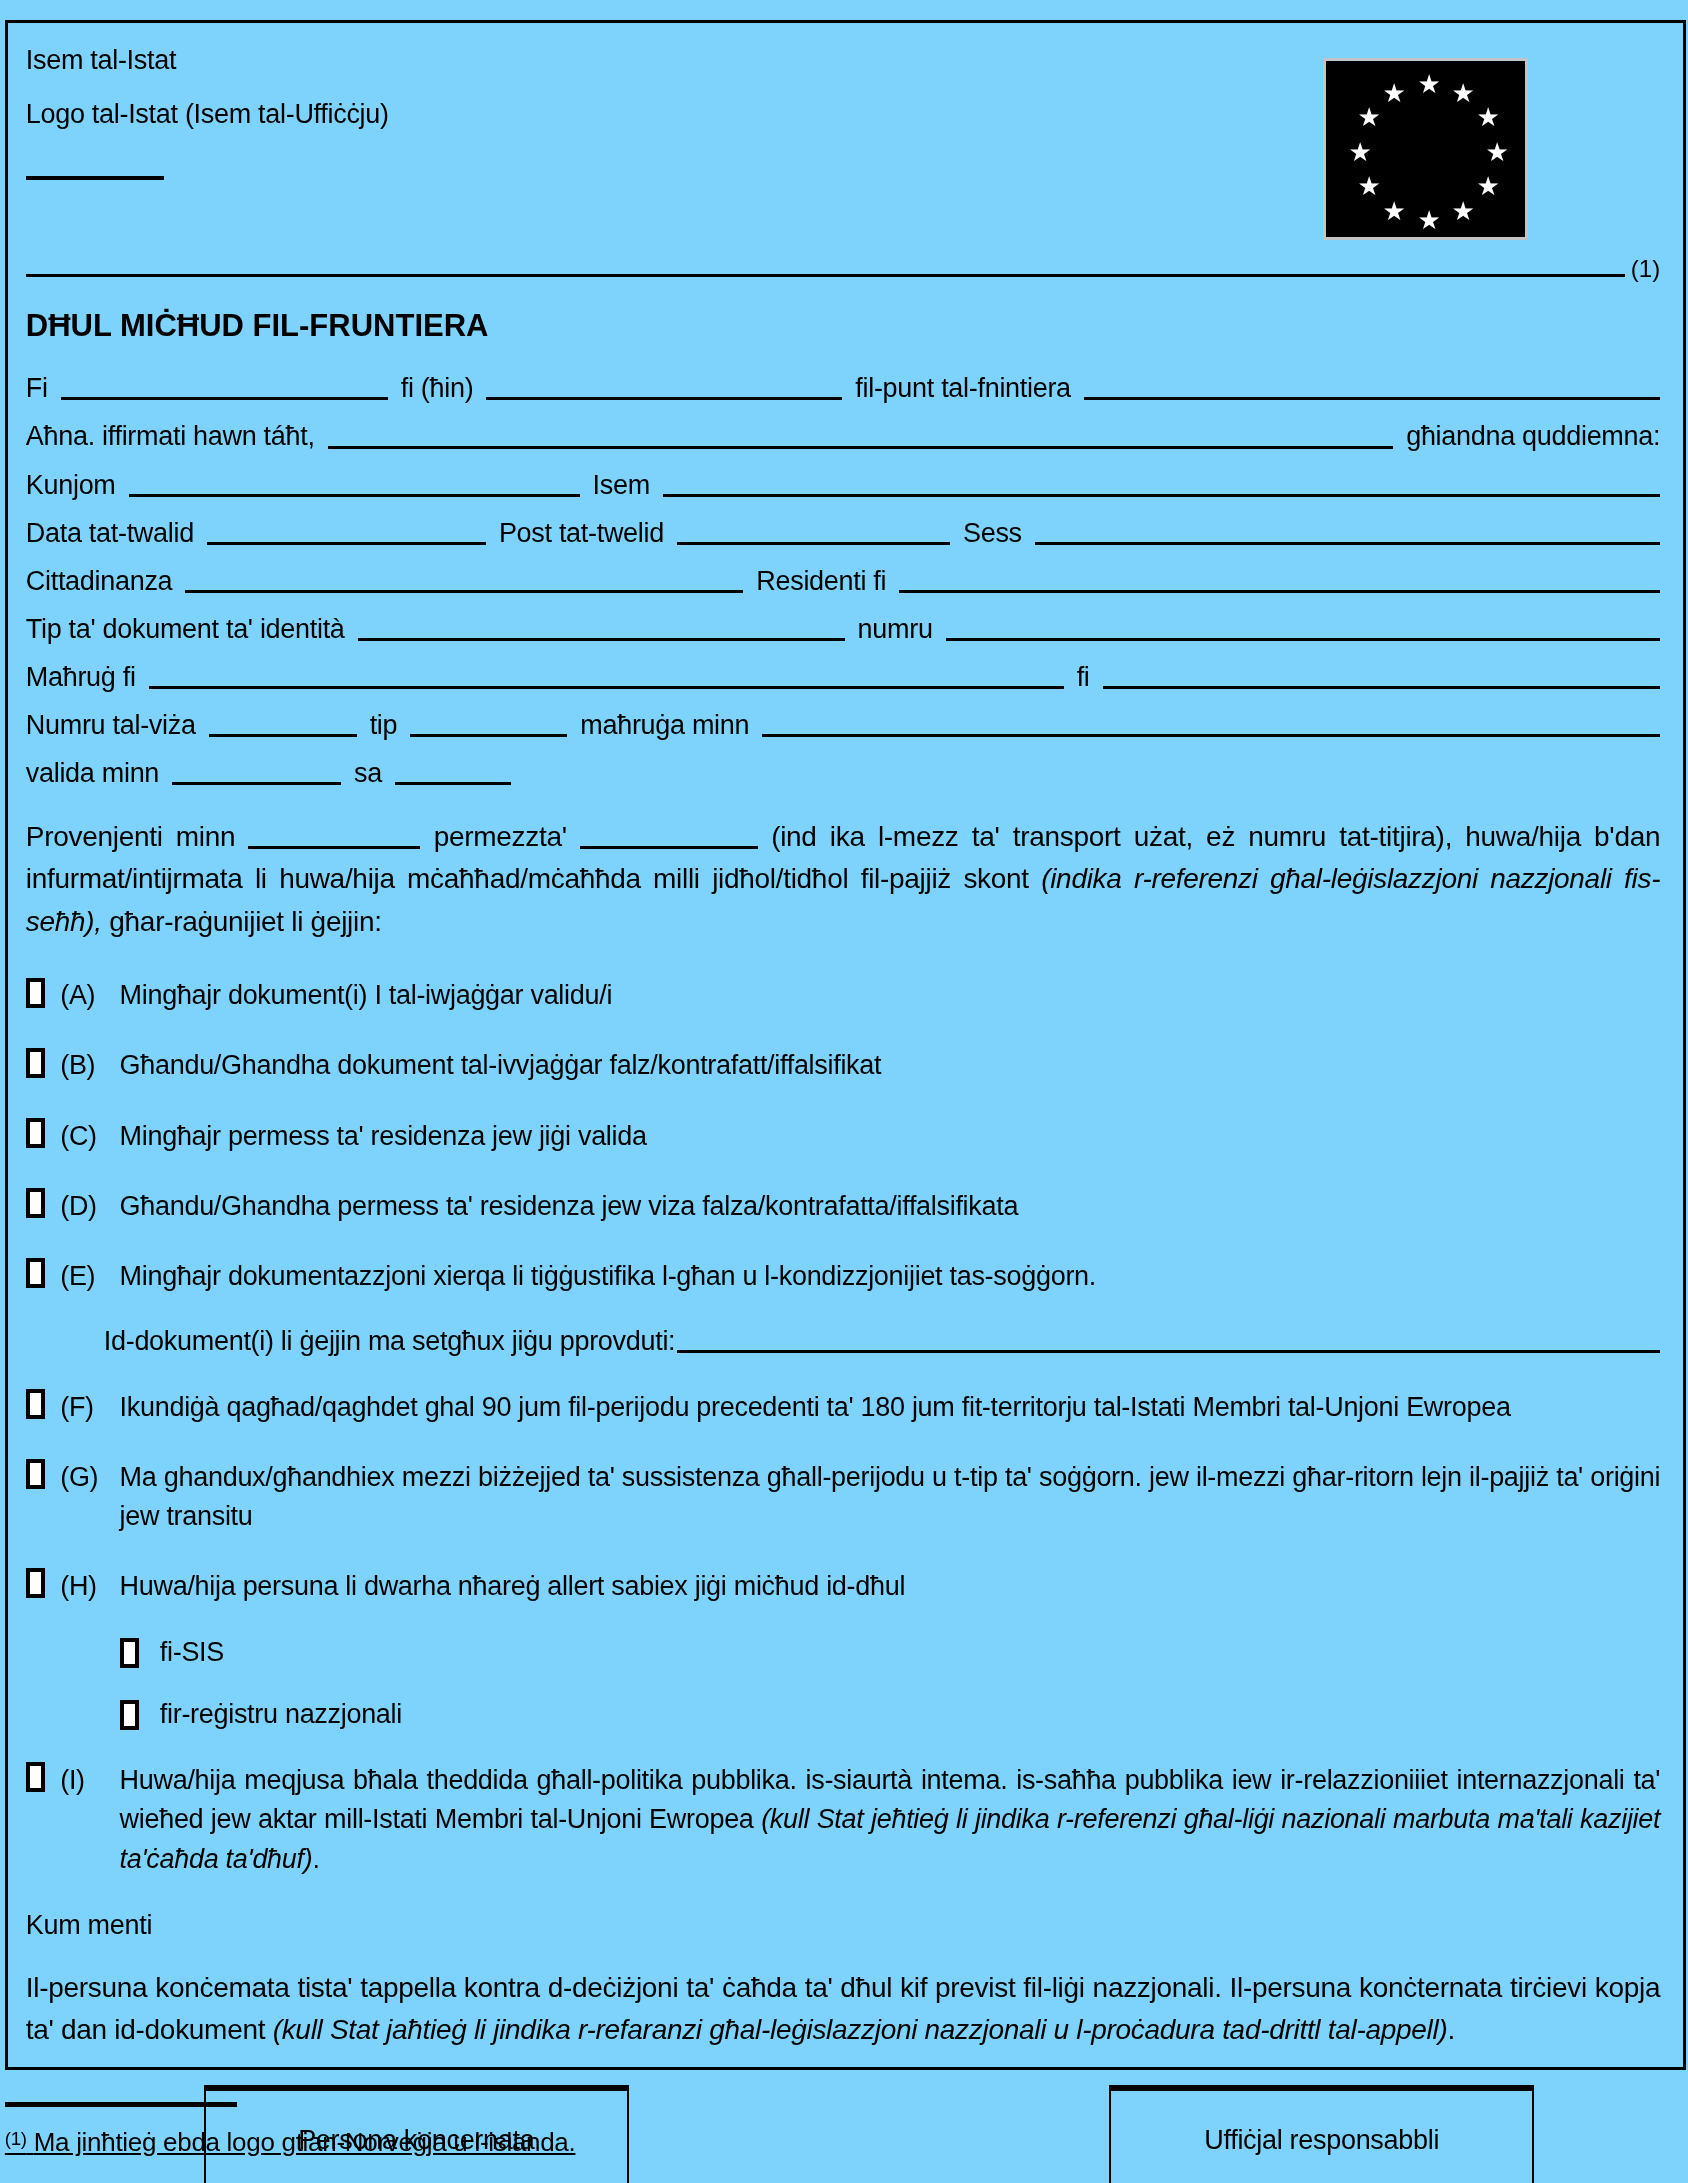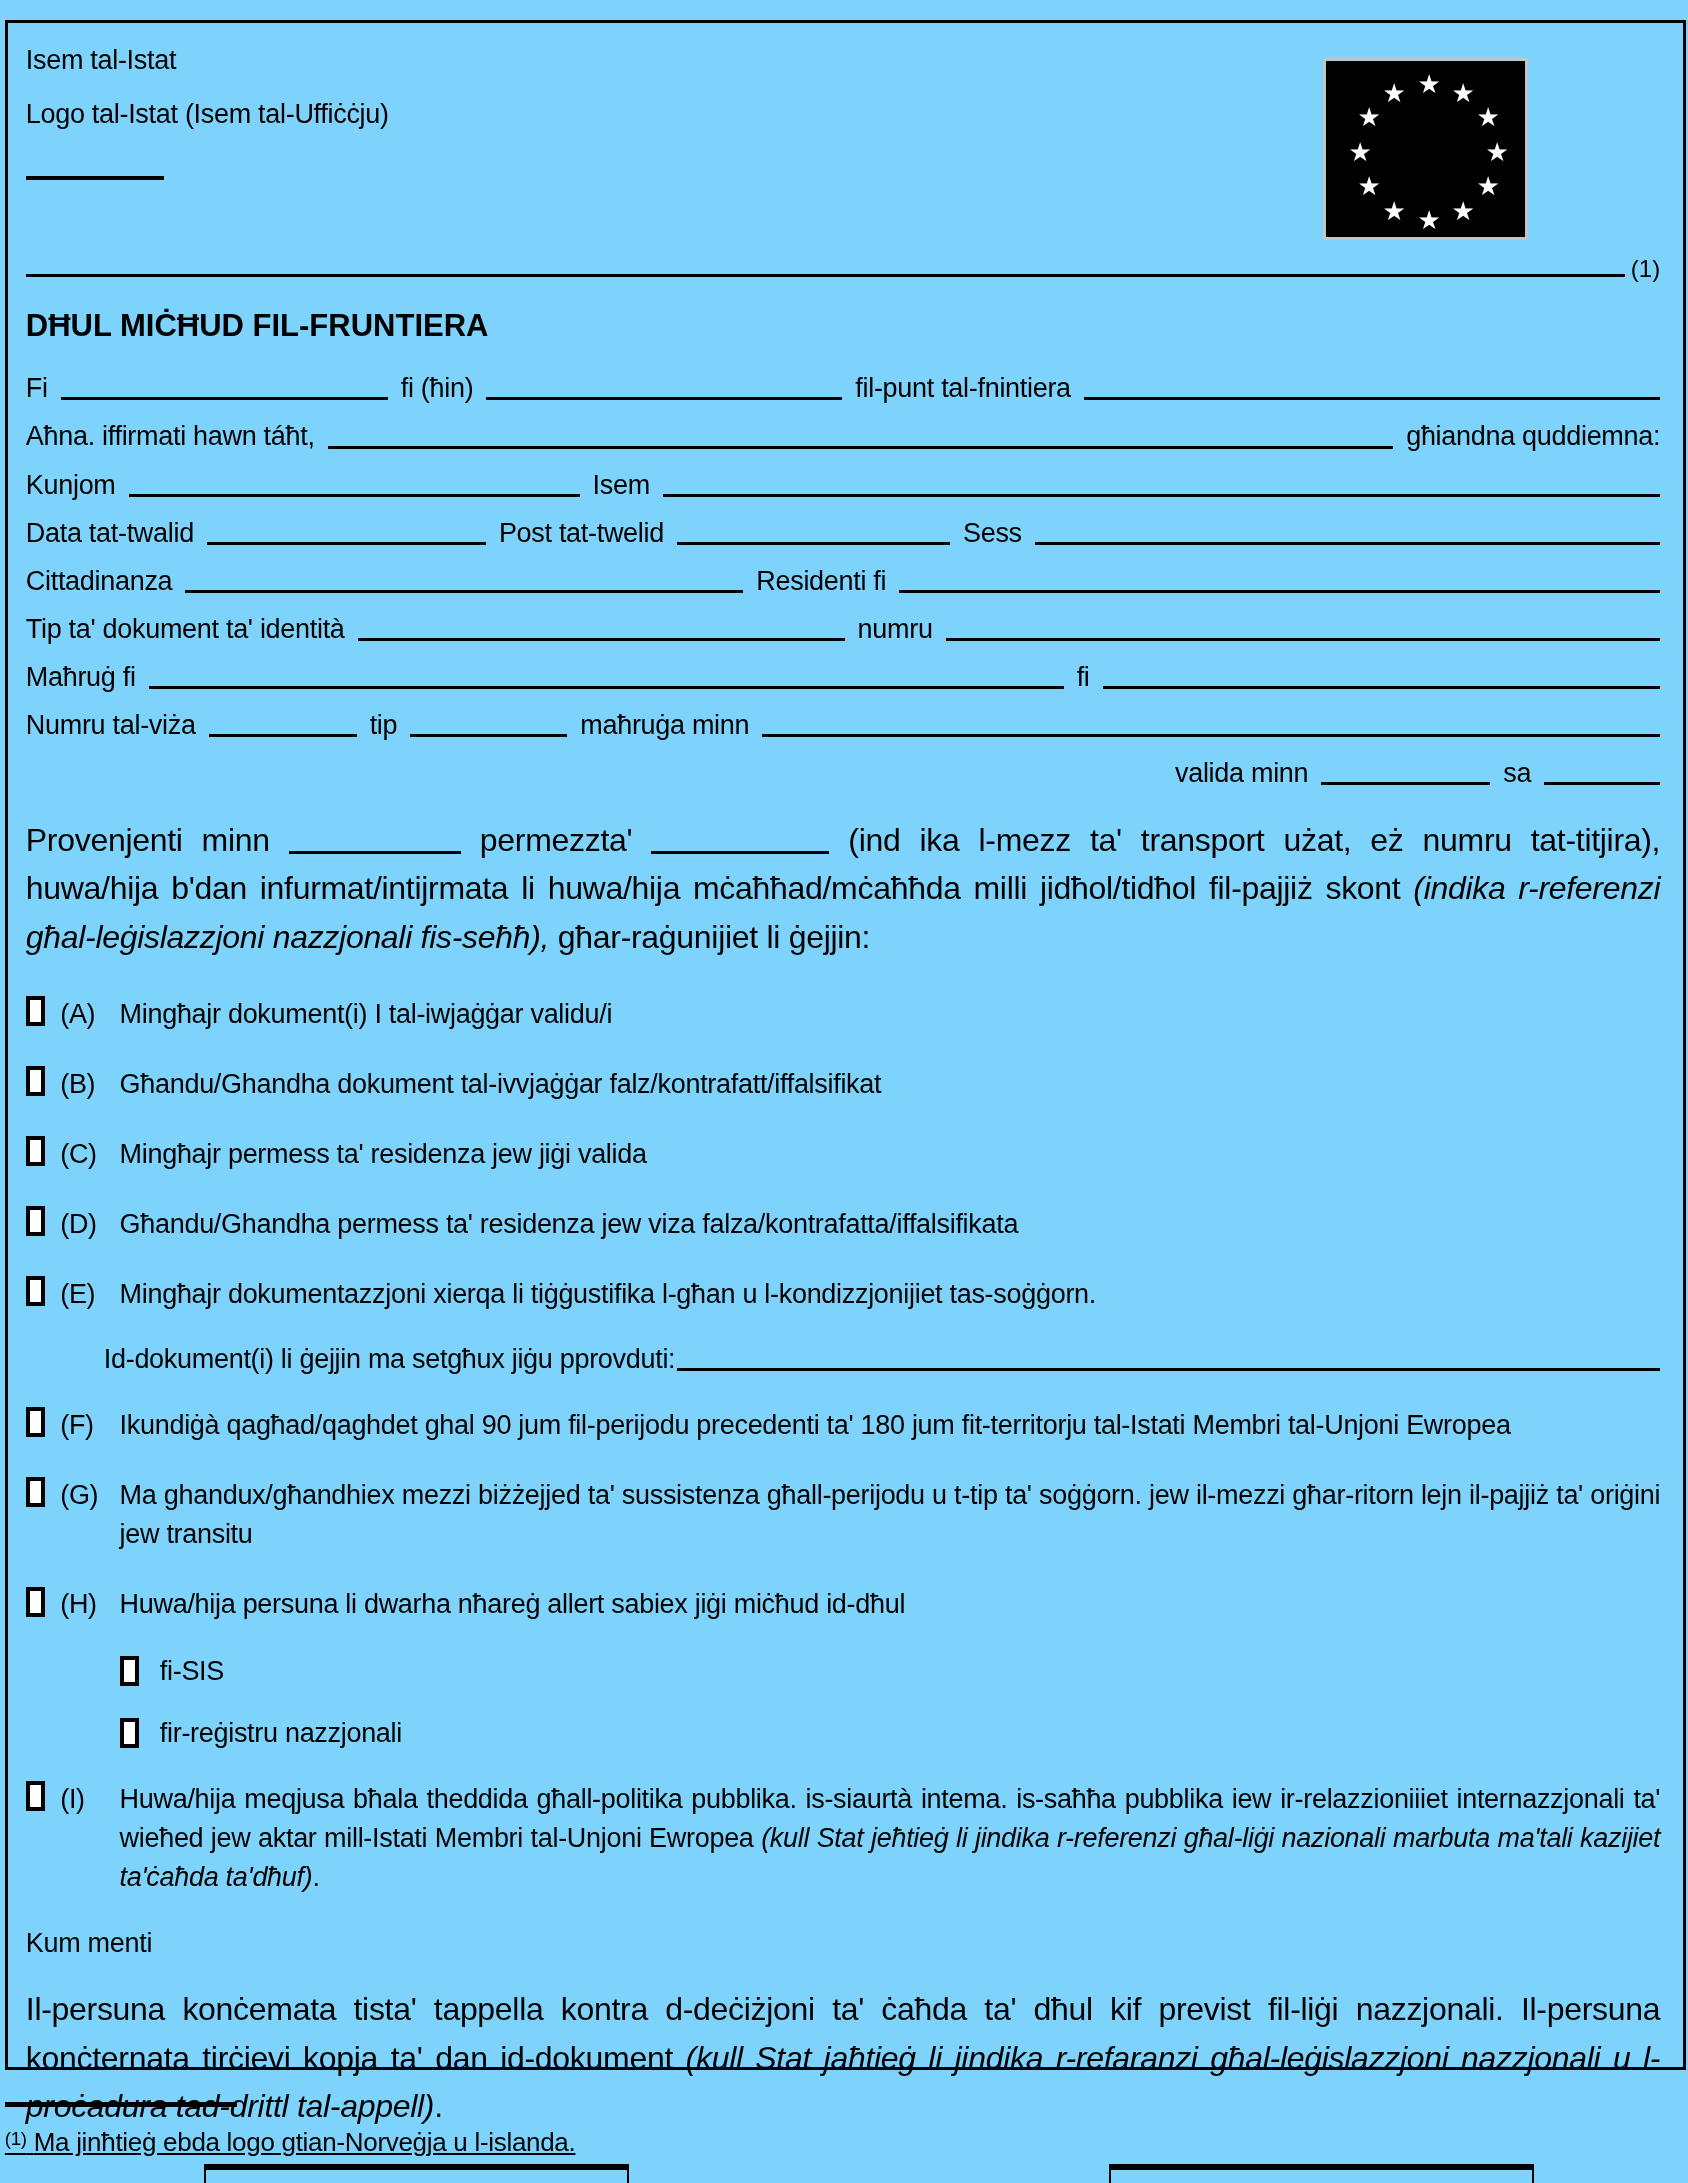--- a/index.html
+++ b/index.html
@@ -27,32 +27,32 @@
 
   .topline { display: flex; align-items: flex-end; gap: 6px; margin-top: 1.2px; }
   .topline .rule { flex: 1; border-bottom: 3.6px solid #000; height: 0; margin-bottom: 6px; }
   .topline .ref { font-size: 24px; }
 
   
   .title { font-size: 31px; font-weight: bold; letter-spacing: 0px; margin-top: 25px; }
 
   
   .rows { margin-top: 30px; font-size: 27px; letter-spacing: -0.3px; }
-  .row { display: flex; align-items: flex-end; gap: 13px; margin-bottom: 18.4px; white-space: nowrap; justify-content: flex-end; }
+  .row { display: flex; align-items: flex-end; gap: 13px; margin-bottom: 18.4px; white-space: nowrap; }
   .row .lbl { line-height: 1.1; }
   .bl { display: inline-block; height: 0; border-bottom: 3.6px solid #000; margin-bottom: 3.6px; }
   .grow { flex: 1; }
   .w550 { width: 327px; } .w600 { width: 356px; } .w760 { width: 451px; }
   .w470 { width: 279px; } .w460 { width: 273px; } .w940 { width: 558px; }
   .w820 { width: 487px; } .w1540 { width: 915px; } .w250 { width: 148px; }
   .w265 { width: 157px; } .w285 { width: 169px; } .w195 { width: 116px; }
   .w210 { width: 125px; }
 
   
-  .para { font-size: 32px; letter-spacing: -0.3px; line-height: 1.52; text-align: justify; margin-top: 27px; }
+  .para { font-size: 28px; letter-spacing: -0.3px; line-height: 1.52; text-align: justify; margin-top: 27px; }
   .ibl { display: inline-block; border-bottom: 3.6px solid #000; height: 0; vertical-align: -3.6px; }
   .ibl290 { width: 172px; } .ibl300 { width: 178px; }
   .it { font-style: italic; }
 
   
   .items { margin-top: 33px; font-size: 27px; letter-spacing: -0.3px; }
   .item { display: flex; align-items: flex-start; gap: 15.4px; margin-bottom: 31px; }
   .cbx { flex: 0 0 auto; width: 19px; height: 30px; border: 4.2px solid #000; margin-top: 1.2px; background: #fff; }
   .code { flex: 0 0 44px; line-height: 1.45; }
   .itext { flex: 1; line-height: 1.45; text-align: justify; }

